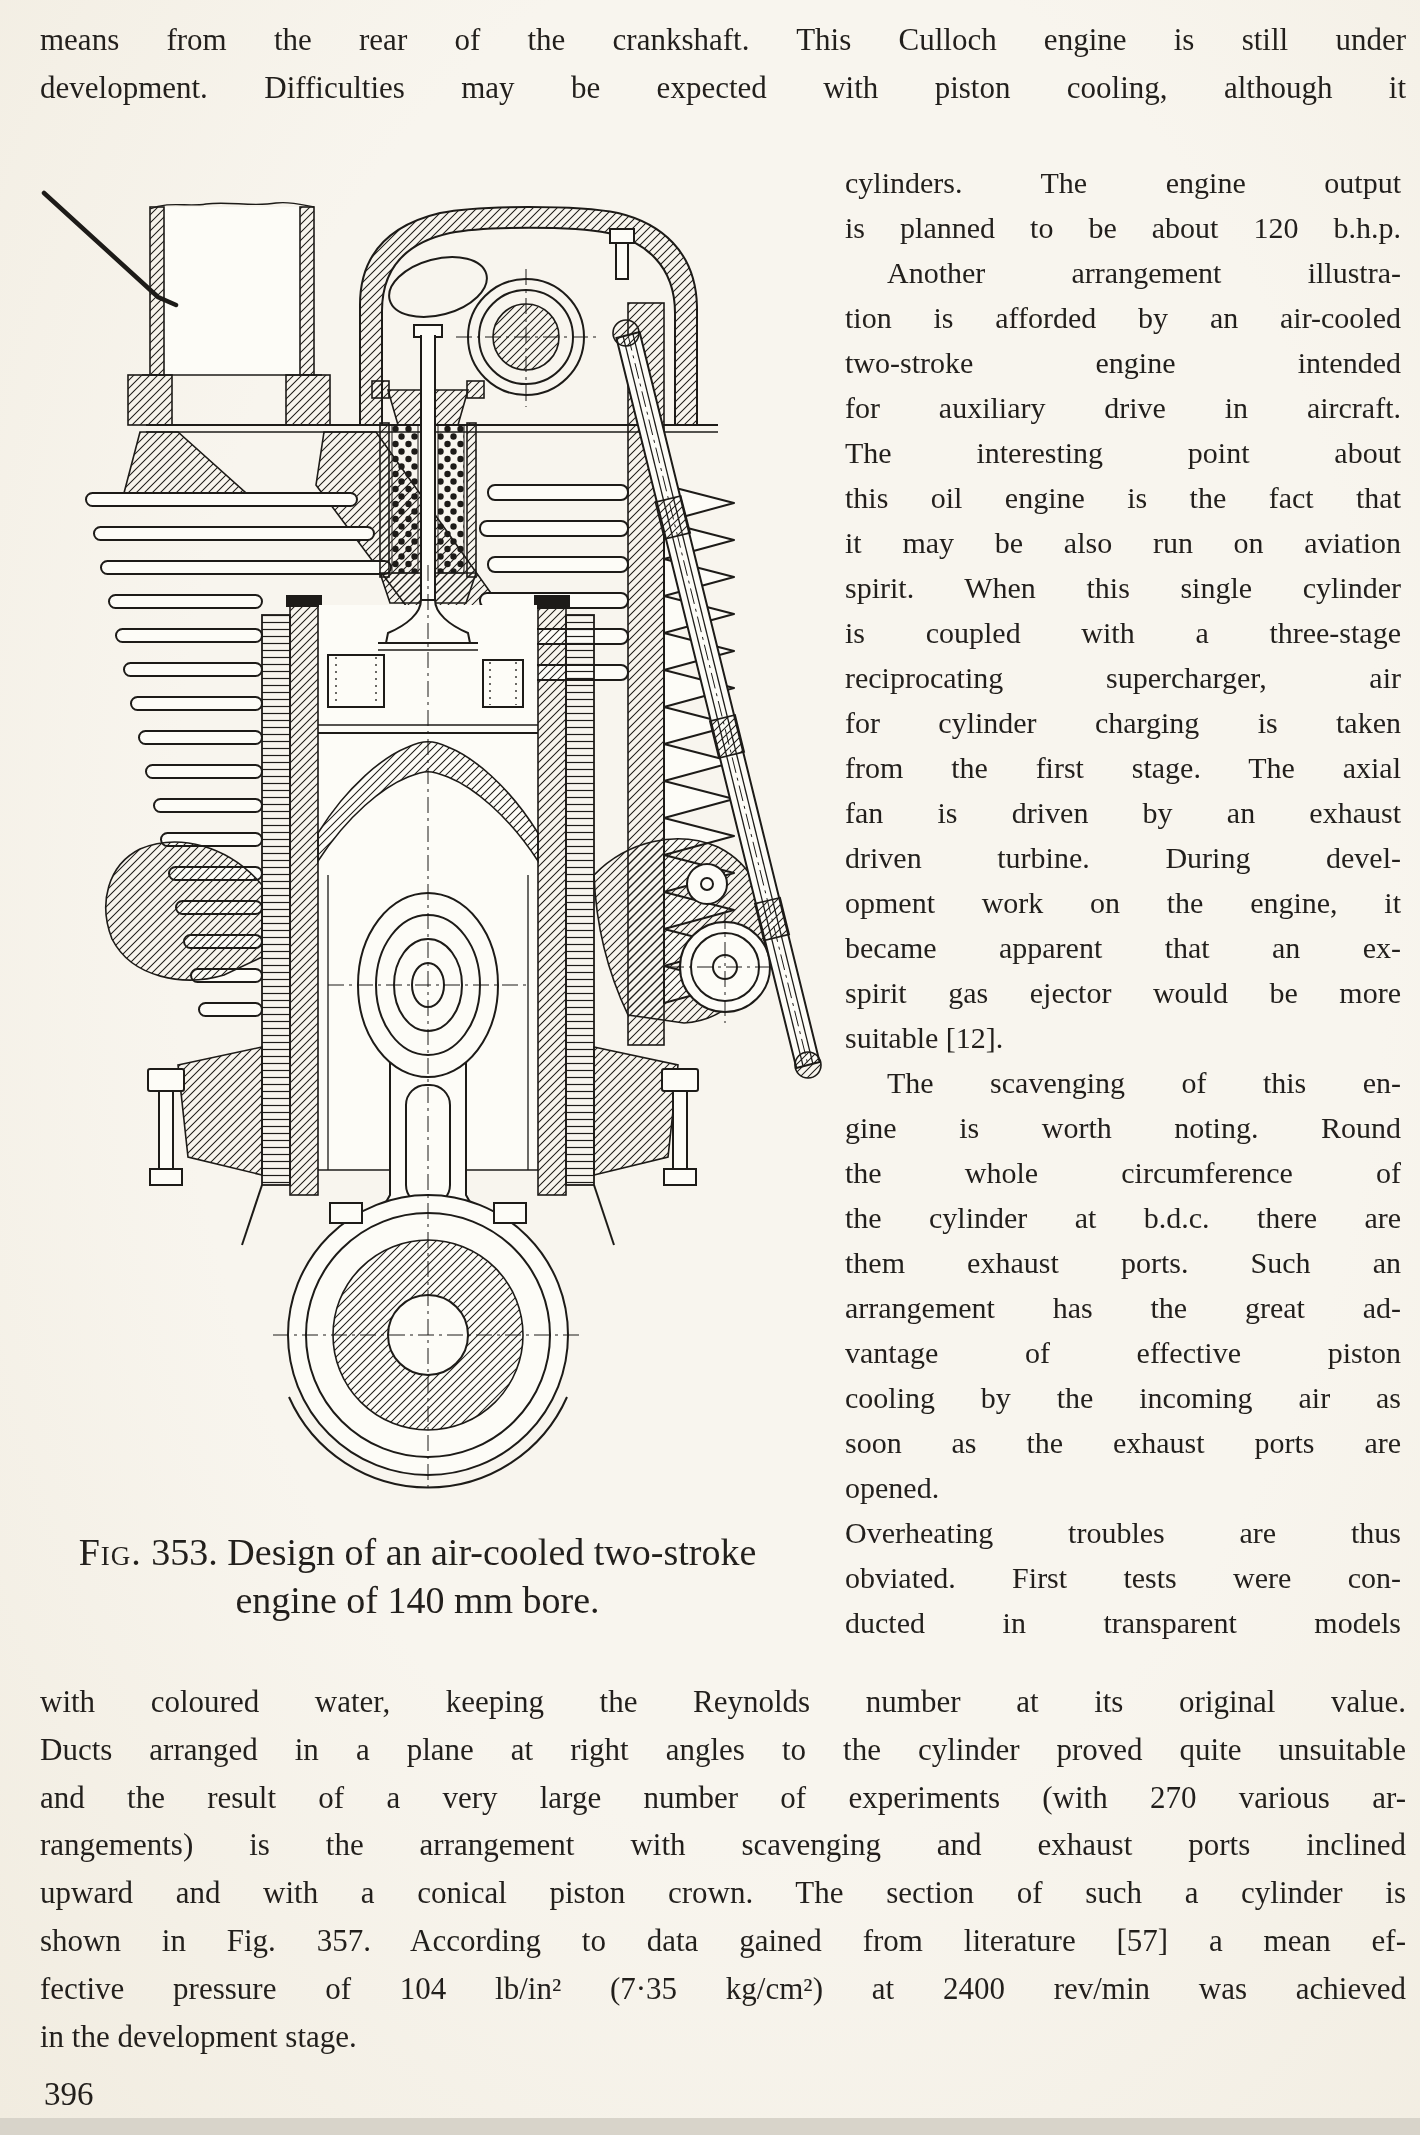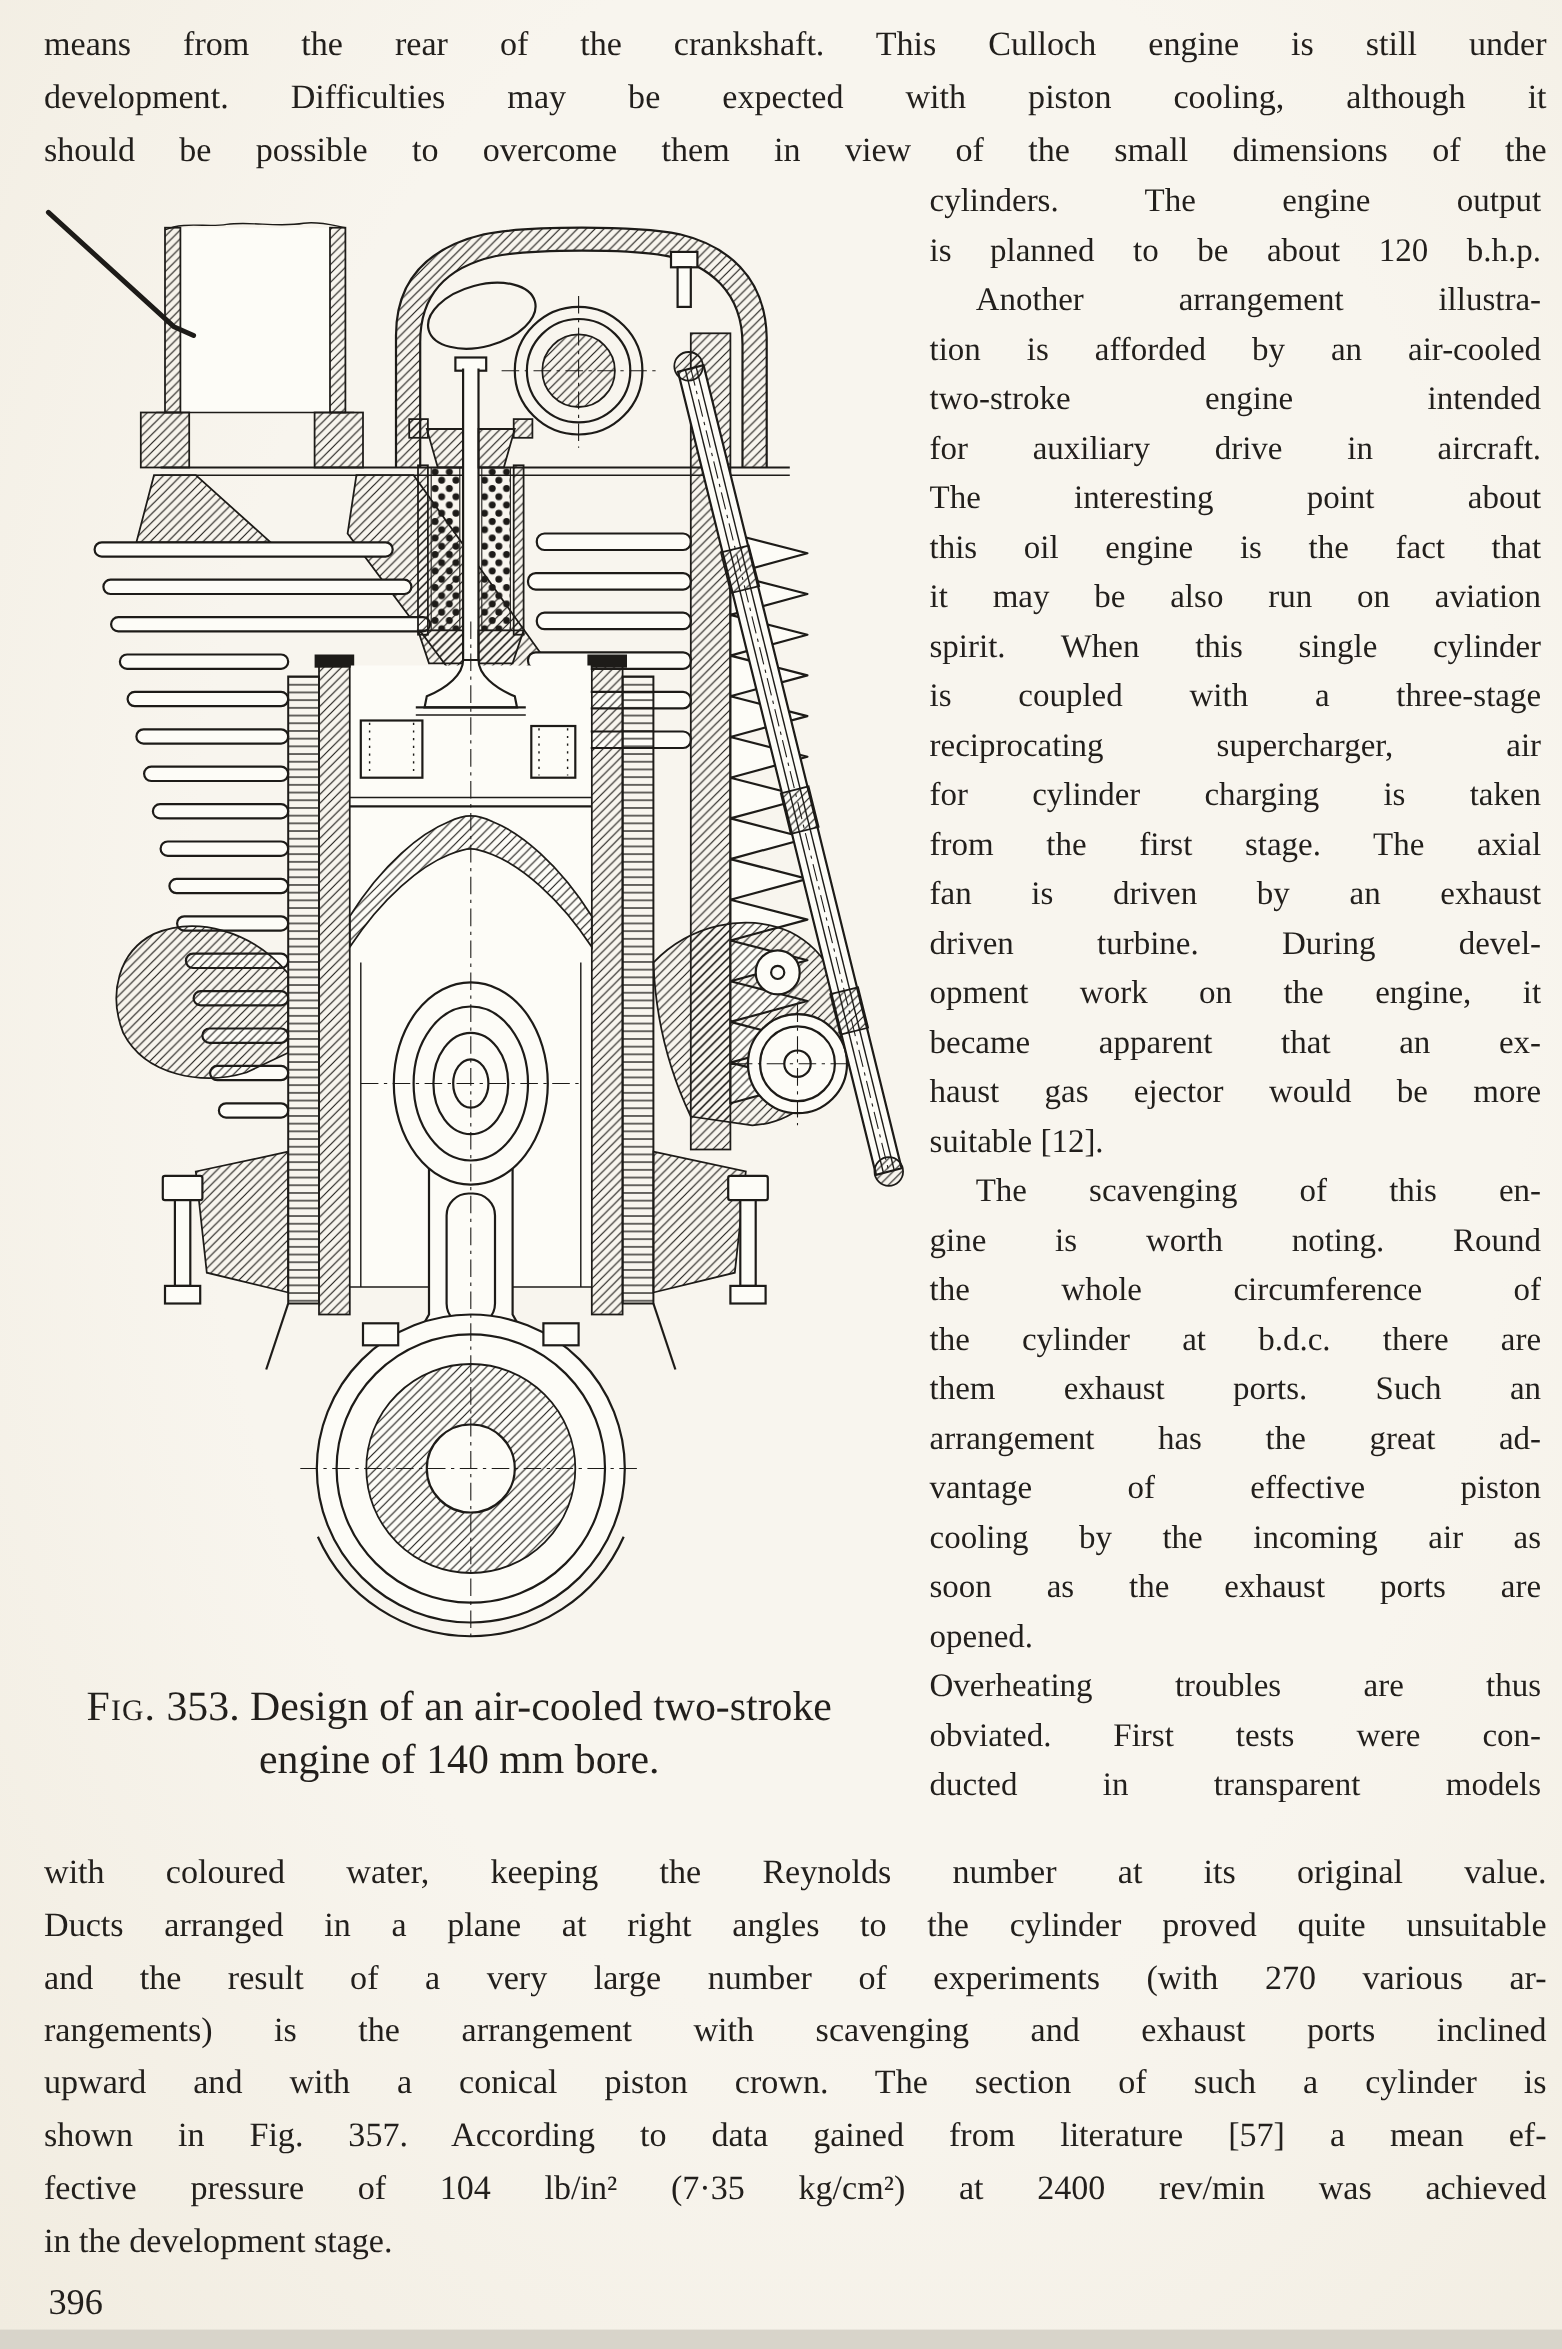--- a/index.html
+++ b/index.html
@@ -33,21 +33,20 @@
   svg .thin{fill:none; stroke:#1d1b18; stroke-width:1.3;}
 </style>
 </head>
 <body>
 
 <div class="page">
 
   <div id="topPara" class="para">
       <div class="tl j">means from the rear of the crankshaft. This Culloch engine is still under</div>
       <div class="tl j">development. Difficulties may be expected with piston cooling, although it</div>
-      <div class="tl j">should be possible to overcome them in view of the small dimensions of the</div>
     </div>
 
   <div id="rightCol" class="para">
       <div class="tl j">cylinders. The engine output</div>
       <div class="tl j">is planned to be about 120 b.h.p.</div>
       <div class="tl j ind">Another arrangement illustra-</div>
       <div class="tl j">tion is afforded by an air-cooled</div>
       <div class="tl j">two-stroke engine intended</div>
       <div class="tl j">for auxiliary drive in aircraft.</div>
       <div class="tl j">The interesting point about</div>
@@ -55,21 +54,21 @@
       <div class="tl j">it may be also run on aviation</div>
       <div class="tl j">spirit. When this single cylinder</div>
       <div class="tl j">is coupled with a three-stage</div>
       <div class="tl j">reciprocating supercharger, air</div>
       <div class="tl j">for cylinder charging is taken</div>
       <div class="tl j">from the first stage. The axial</div>
       <div class="tl j">fan is driven by an exhaust</div>
       <div class="tl j">driven turbine. During devel-</div>
       <div class="tl j">opment work on the engine, it</div>
       <div class="tl j">became apparent that an ex-</div>
-      <div class="tl j">haust gas ejector would be more</div>
+      <div class="tl j">spirit gas ejector would be more</div>
       <div class="tl lft">suitable [12].</div>
       <div class="tl j ind">The scavenging of this en-</div>
       <div class="tl j">gine is worth noting. Round</div>
       <div class="tl j">the whole circumference of</div>
       <div class="tl j">the cylinder at b.d.c. there are</div>
       <div class="tl j">them exhaust ports. Such an</div>
       <div class="tl j">arrangement has the great ad-</div>
       <div class="tl j">vantage of effective piston</div>
       <div class="tl j">cooling by the incoming air as</div>
       <div class="tl j">soon as the exhaust ports are</div>

